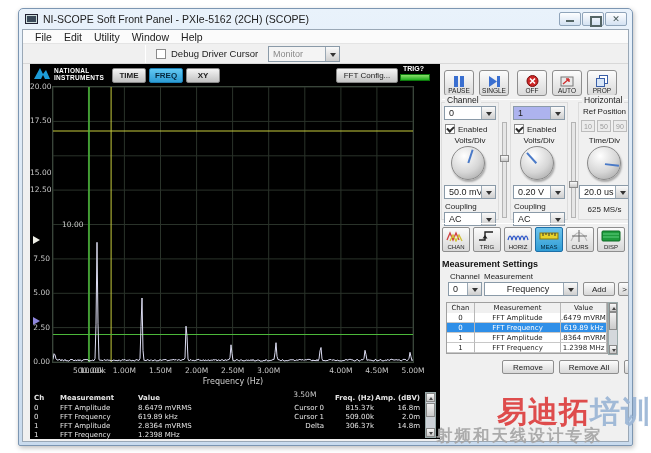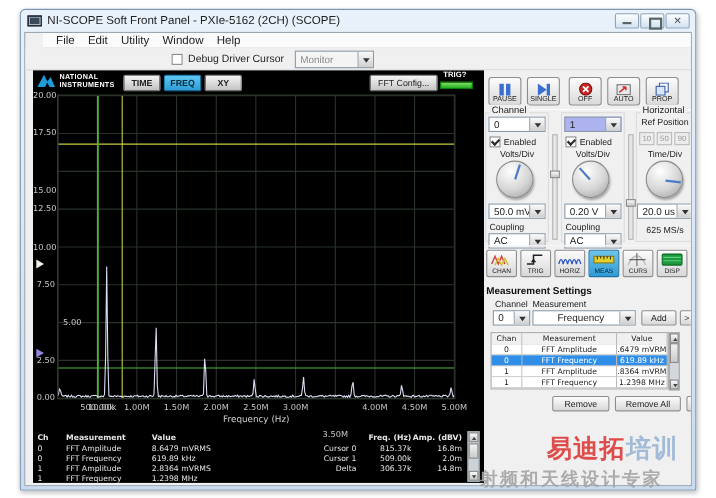--- a/index.html
+++ b/index.html
@@ -16,21 +16,21 @@
   #title-text{font-size:10.5px;color:#222;white-space:nowrap}
   #winbtns{position:absolute;right:5px;top:3px;display:flex;gap:1px}
   .winbtn{width:22px;height:14px;border:1px solid #8fa4ba;border-radius:2px;
           background:linear-gradient(#fdfeff,#d4e2f2);position:relative;cursor:pointer}
   .winbtn.min::after{content:"";position:absolute;left:6px;bottom:3px;width:8px;height:2px;background:#566}
   .winbtn.max::after{content:"";position:absolute;left:7px;top:3px;width:8px;height:7px;border:2px solid #566}
   .winbtn.cls::after{content:"✕";position:absolute;left:0;right:0;top:0;text-align:center;font-size:9px;line-height:13px;color:#455}
   #winbody{position:absolute;left:3px;top:20px;right:3px;bottom:3px;background:#f0f0f0;border:1px solid #9aa8b6;overflow:hidden}
 
   
-  #menubar{position:absolute;left:16px;top:0;right:0;height:14px;background:#fbfbfb;border-bottom:1px solid #e4e4e4;
+  #menubar{position:absolute;left:0;top:0;right:0;height:14px;background:#fbfbfb;border-bottom:1px solid #e4e4e4;
            display:flex;align-items:center;padding-left:6px;gap:0}
   .menu-item{font-size:10.5px;color:#222;padding:0 6px;cursor:pointer}
   #toolbar{position:absolute;left:0;top:14px;right:0;height:20px;background:#f0f0f0;border-bottom:1px solid #d8d8d8}
   .combo{position:absolute;background:#fff;border:1px solid #8a9aa8;font-size:9px;color:#222;
          display:flex;align-items:center;padding-left:4px;overflow:hidden;cursor:pointer}
   .combo::after{content:"";position:absolute;right:0;top:0;width:13px;height:100%;
                 background:linear-gradient(#fafafa,#cfcfcf);border-left:1px solid #9aa8b4}
   .combo::before{content:"";position:absolute;right:3px;top:50%;margin-top:-1px;z-index:2;
                  border-left:3px solid transparent;border-right:3px solid transparent;border-top:4px solid #333}
   .combo.disabled{color:#8a8a8a;background:#f4f4f4}
@@ -103,21 +103,21 @@
   #ms-table{position:absolute;left:6px;top:238px;width:162px;border:1px solid #a0a0a0;font-family:"DejaVu Sans",sans-serif}
   .ms-row{display:grid;grid-template-columns:28px 86px 46px;height:10px}
   .ms-row>div{border-right:1px solid #b8b8b8;border-bottom:1px solid #c8c8c8;font-size:7px;color:#222;
               display:flex;align-items:center;justify-content:center;background:#fff;overflow:hidden;white-space:nowrap}
   .ms-row.hdr>div{background:#f0f0f0;border-bottom:1px solid #a0a0a0;height:11px}
   .ms-row.selected>div{background:#2f8fe8;color:#fff}
   #ms-scroll{position:absolute;left:168px;top:238px;width:10px;height:53px;background:#d4d8dc;border:1px solid #9aa}
 
   
   #watermark{position:absolute;left:0;top:0;width:651px;height:453px;pointer-events:none;z-index:50;opacity:.93}
-  #wm1{position:absolute;left:497px;top:392px;font-size:23px;font-weight:bold;letter-spacing:1px;white-space:nowrap;
+  #wm1{position:absolute;left:497px;top:392px;font-size:30px;font-weight:bold;letter-spacing:1px;white-space:nowrap;
        font-family:"DejaVu Sans",sans-serif}
   #wm1 .red{color:#dd4040}#wm1 .blue{color:#9cb6d6}
   #wm2{position:absolute;left:436px;top:425px;font-size:16.5px;font-weight:bold;letter-spacing:2px;color:#a6a6a6;
        white-space:nowrap;font-family:"DejaVu Sans",sans-serif}
 </style>
 </head>
 <body>
 
 <div id="window">
   <div id="titlebar">
@@ -195,23 +195,23 @@
             <line x1="36.0" y1="0" x2="36.0" y2="275" stroke="#4cb83a" stroke-width="1.6"></line>
             <line x1="0" y1="247.5" x2="360" y2="247.5" stroke="#4cb83a" stroke-width="1"></line>
             <polyline points="0,272.4 1,266.7 2,267.9 3,271.9 4,272.9 5,273.2 6,272.5 7,272.4 8,274.0 9,272.3 10,273.7 11,273.8 12,272.3 13,274.0 14,273.4 15,274.1 16,274.0 17,272.9 18,272.4 19,272.6 20,272.8 21,274.0 22,273.0 23,273.2 24,273.8 25,272.5 26,274.0 27,272.6 28,273.9 29,274.1 30,272.8 31,272.8 32,272.5 33,272.6 34,272.6 35,272.8 36,274.1 37,273.5 38,273.9 39,272.9 40,273.4 41,273.6 42,271.6 43,237.2 44,155.3 45,236.8 46,272.7 47,273.3 48,273.1 49,273.4 50,273.6 51,272.6 52,273.0 53,273.5 54,272.8 55,273.0 56,273.4 57,273.1 58,273.7 59,274.0 60,273.0 61,273.2 62,273.3 63,273.6 64,273.3 65,274.0 66,272.7 67,273.8 68,273.9 69,272.6 70,273.0 71,273.0 72,272.4 73,273.7 74,273.2 75,273.4 76,273.0 77,272.9 78,273.7 79,273.8 80,273.0 81,274.1 82,273.6 83,272.7 84,272.7 85,273.3 86,273.4 87,271.3 88,239.6 89,211.0 90,263.4 91,273.5 92,273.0 93,274.0 94,272.5 95,272.9 96,273.3 97,273.8 98,272.6 99,273.6 100,273.7 101,273.3 102,272.7 103,273.5 104,274.1 105,273.4 106,273.9 107,272.3 108,273.6 109,273.1 110,273.0 111,272.5 112,272.8 113,272.3 114,273.7 115,273.7 116,273.2 117,273.4 118,272.7 119,273.2 120,272.4 121,272.7 122,273.2 123,272.4 124,273.4 125,273.0 126,272.5 127,273.3 128,273.5 129,272.8 130,272.5 131,272.5 132,270.9 133,239.2 134,249.2 135,272.0 136,273.9 137,272.9 138,272.6 139,273.7 140,273.1 141,273.6 142,273.8 143,273.0 144,272.9 145,272.4 146,272.4 147,273.7 148,272.9 149,273.9 150,272.6 151,273.5 152,273.6 153,272.8 154,273.9 155,272.6 156,273.5 157,273.6 158,273.0 159,273.3 160,273.1 161,272.4 162,273.3 163,272.3 164,274.0 165,273.0 166,272.9 167,273.8 168,273.0 169,272.7 170,273.0 171,274.0 172,272.5 173,273.3 174,273.3 175,272.6 176,272.7 177,270.6 178,257.8 179,266.3 180,273.6 181,273.7 182,274.0 183,272.7 184,272.7 185,273.1 186,274.1 187,273.4 188,272.6 189,273.3 190,273.8 191,273.7 192,273.8 193,273.0 194,273.1 195,273.6 196,272.9 197,273.9 198,272.5 199,273.9 200,272.3 201,273.9 202,273.7 203,274.0 204,272.9 205,273.3 206,272.9 207,274.1 208,274.0 209,274.1 210,273.9 211,273.2 212,274.0 213,272.3 214,273.6 215,273.9 216,273.7 217,273.5 218,273.3 219,273.2 220,272.3 221,272.5 222,265.8 223,255.7 224,269.3 225,272.6 226,272.7 227,273.2 228,274.0 229,272.8 230,272.8 231,274.0 232,273.9 233,273.5 234,273.7 235,273.7 236,273.0 237,273.1 238,272.5 239,273.1 240,272.5 241,273.2 242,273.9 243,272.9 244,273.2 245,273.2 246,272.7 247,272.3 248,273.0 249,272.9 250,272.5 251,273.5 252,272.4 253,273.2 254,272.5 255,272.4 256,272.4 257,272.5 258,273.1 259,274.1 260,272.8 261,274.0 262,273.0 263,274.1 264,272.4 265,274.1 266,271.9 267,263.8 268,260.5 269,271.9 270,273.9 271,273.2 272,274.0 273,273.5 274,273.7 275,273.3 276,272.7 277,272.7 278,272.4 279,273.5 280,272.6 281,273.1 282,273.2 283,273.9 284,273.1 285,273.2 286,274.0 287,273.6 288,274.1 289,273.8 290,273.5 291,273.6 292,273.1 293,272.3 294,273.1 295,273.1 296,272.4 297,272.4 298,272.4 299,273.1 300,272.8 301,274.0 302,273.9 303,273.3 304,272.4 305,272.9 306,274.1 307,273.8 308,272.7 309,272.7 310,272.8 311,271.3 312,263.3 313,267.6 314,273.3 315,272.9 316,272.9 317,273.3 318,273.0 319,273.7 320,273.6 321,274.1 322,272.5 323,272.4 324,274.0 325,273.4 326,273.5 327,272.7 328,272.5 329,273.9 330,273.7 331,273.9 332,272.9 333,273.5 334,273.2 335,272.3 336,273.7 337,272.9 338,272.3 339,272.3 340,272.9 341,272.9 342,273.1 343,272.6 344,272.9 345,273.1 346,272.7 347,273.2 348,273.9 349,273.6 350,272.3 351,272.5 352,272.3 353,272.9 354,273.9 355,272.8 356,271.3 357,265.3 358,269.8 359,273.7 360,272.4" fill="none" stroke="#dcdcf2" stroke-width="1"></polyline>
           </svg>
       </div>
       <div id="ylabels">
           <div class="ylab" style="top: 18px;">20.00</div>
           <div class="ylab" style="top: 52.375px;">17.50</div>
           <div class="ylab" style="top: 104px;">15.00</div>
           <div class="ylab" style="top: 121.125px;">12.50</div>
-          <div class="ylab" style="top: 155.5px;">10.00</div>
+          <div class="ylab" style="top: 155.5px; margin-left: 32px;">10.00</div>
           <div class="ylab" style="top: 189.875px;">7.50</div>
-          <div class="ylab" style="top: 224.25px; margin-left: 24px;">5.00</div>
+          <div class="ylab" style="top: 224.25px;">5.00</div>
           <div class="ylab" style="top: 258.625px;">2.50</div>
           <div class="ylab" style="top: 293px;">0.00</div>
         </div>
       <div id="xlabels">
           <div class="xlab" style="left: 23px; margin-left: 40px;">10.00k</div>
           <div class="xlab" style="left: 58.3507px;">500.00k</div>
           <div class="xlab" style="left: 94.4228px;">1.00M</div>
           <div class="xlab" style="left: 130.495px;">1.50M</div>
           <div class="xlab" style="left: 166.567px;">2.00M</div>
           <div class="xlab" style="left: 202.639px;">2.50M</div>

